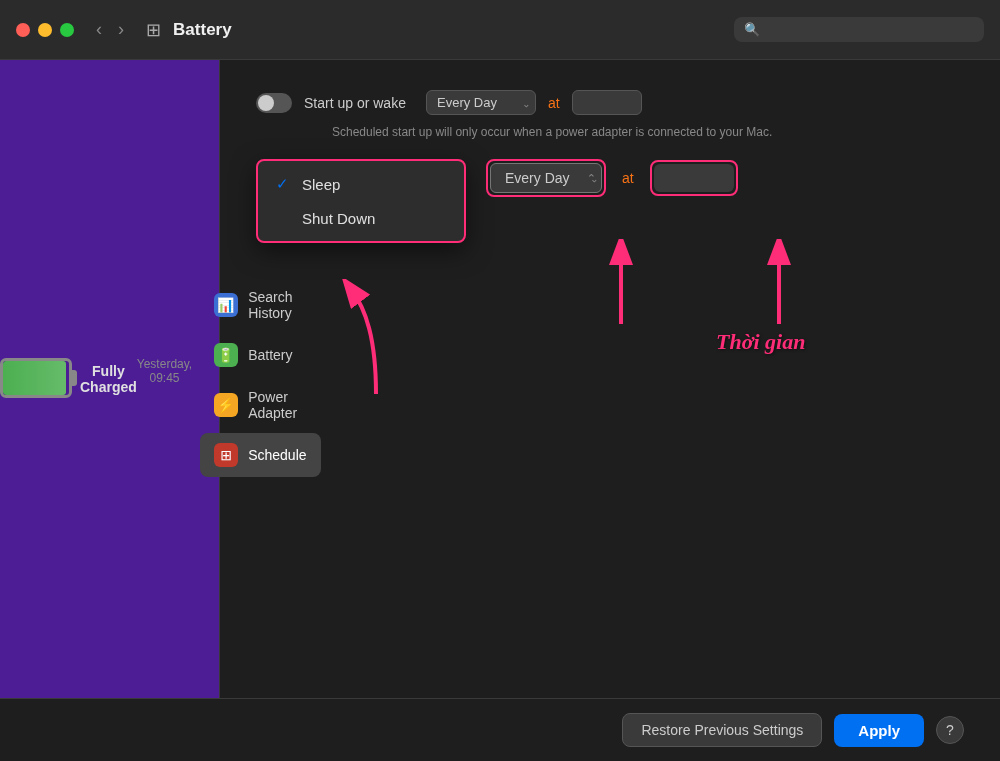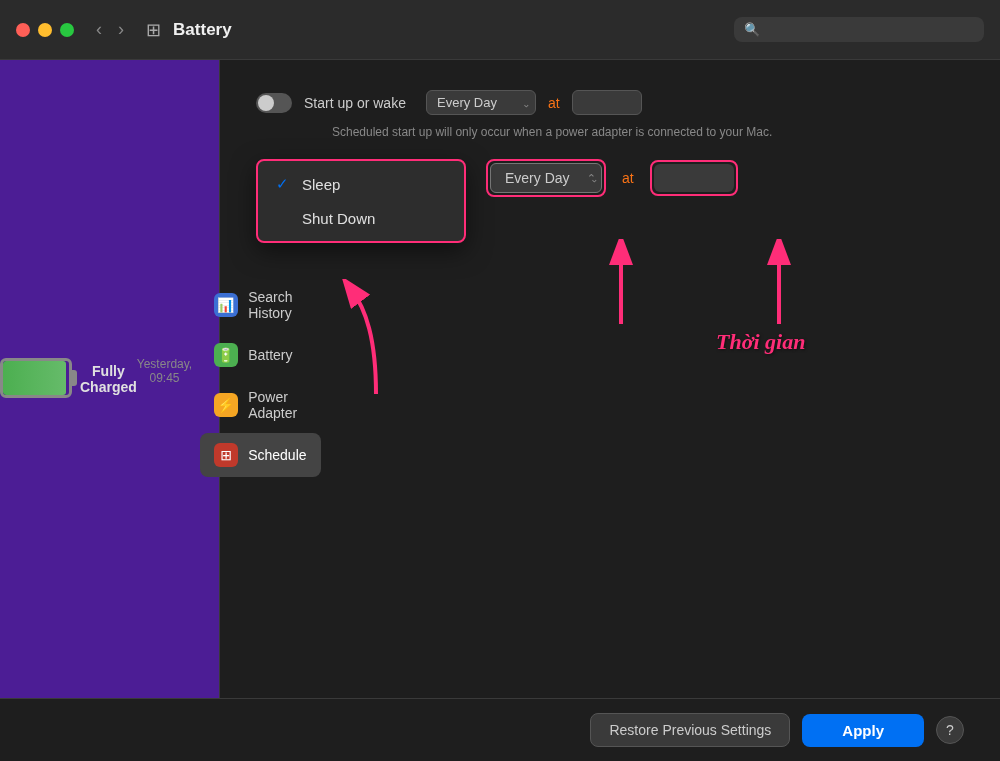--- a/index.html
+++ b/index.html
@@ -361,21 +361,21 @@
       padding: 8px 18px;
       cursor: pointer;
     }
     .btn-apply {
       background: #0070f3;
       border: none;
       border-radius: 8px;
       color: #fff;
       font-size: 15px;
       font-weight: 600;
-      padding: 8px 40px;
+      padding: 8px 24px;
       cursor: pointer;
     }
     .btn-help {
       background: #3a3a3a;
       border: 1px solid #555;
       border-radius: 50%;
       color: #ccc;
       font-size: 14px;
       width: 28px;
       height: 28px;

